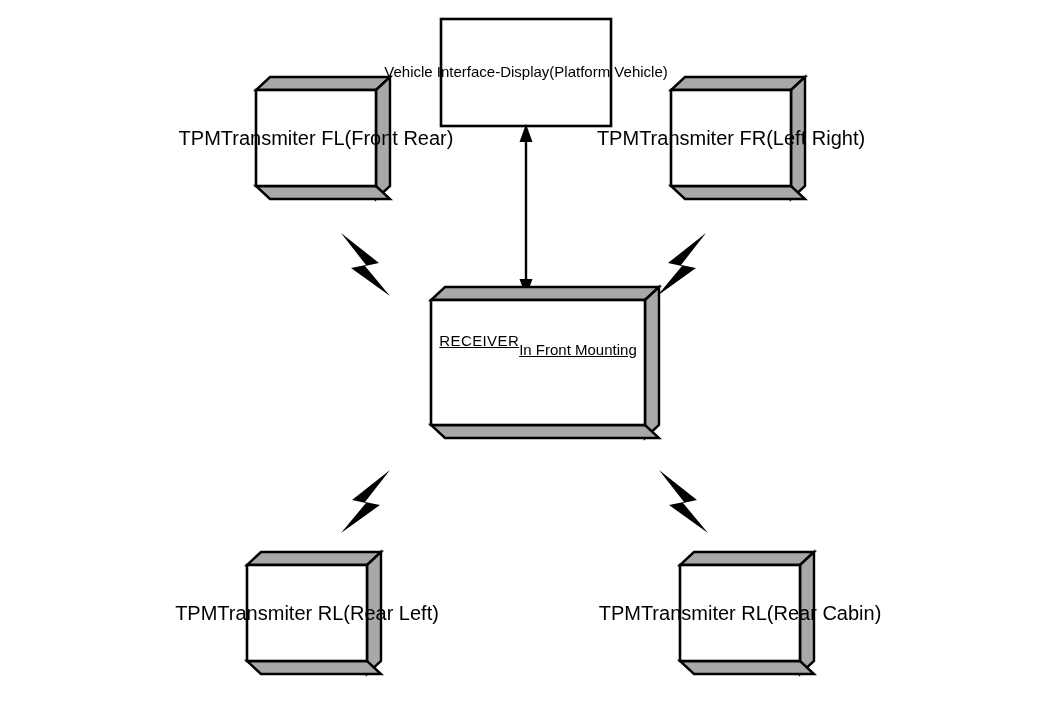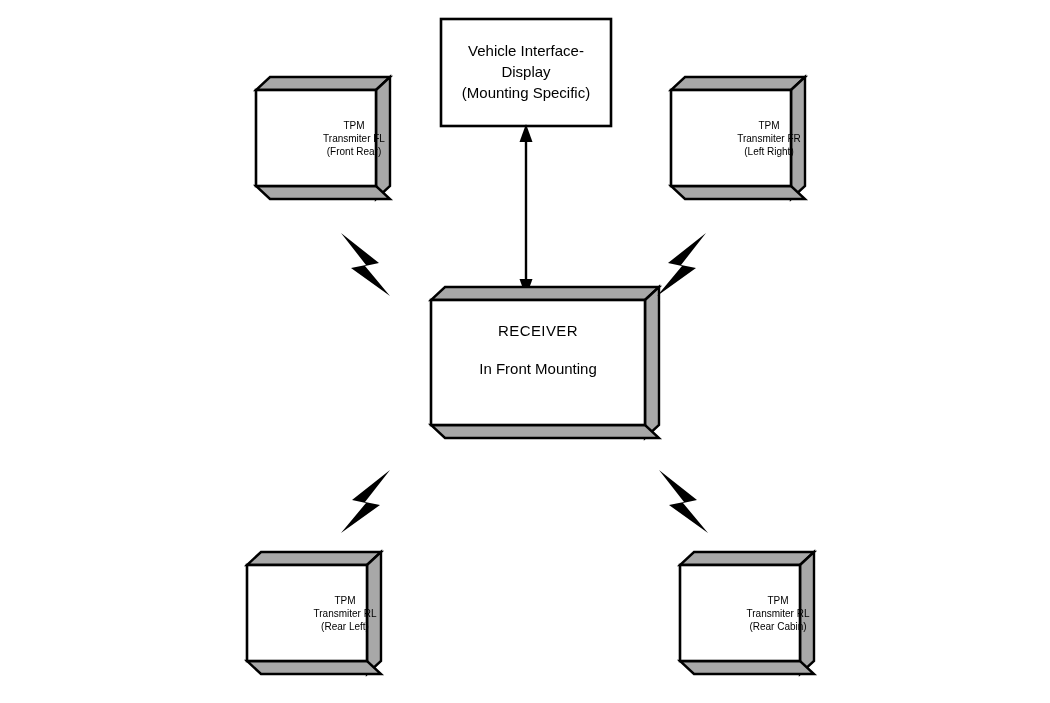--- a/index.html
+++ b/index.html
@@ -23,33 +23,33 @@
   .svg-layer {
     position: absolute;
     left: 0;
     top: 0;
     width: 1050px;
     height: 703px;
   }
   .node-label {
     position: absolute;
     display: flex;
-    flex-direction: column;
+    flex-direction: row;
     align-items: center;
     justify-content: center;
     text-align: center;
     color: #000000;
     pointer-events: none;
     line-height: 1.30;
   }
   .node-label .ln {
     display: block;
     white-space: nowrap;
   }
-  .tpm-label { font-size: 10px; padding-left: 38px; }
+  .tpm-label { font-size: 20px; }
   .display-label { font-size: 15px; line-height: 1.38; }
   .receiver-label { font-size: 15px; }
   .receiver-label .ln.title { margin-bottom: 18px; letter-spacing: 0.4px; }
 </style>
 </head>
 <body>
 
 <div id="diagram-canvas">
 
   <svg class="svg-layer" viewBox="0 0 1050 703" xmlns="http://www.w3.org/2000/svg">
@@ -117,24 +117,24 @@
 
     <g>
       <polygon fill="#000000" points="659,470 697,500 683,503 708,533 669,505 684,502"></polygon>
     </g>
 
   </svg>
 
   <div class="node-label display-label" style="left:441px; top:19px; width:170px; height:107px;">
     <span class="ln">Vehicle Interface-</span>
     <span class="ln">Display</span>
-    <span class="ln">(Mounting Specific)</span>
+    <span class="ln">(Platform Vehicle)</span>
   </div>
 
-  <div class="node-label receiver-label" style="left:431px; top:300px; width:214px; height:99px;">
+  <div class="node-label receiver-label" style="left:431px; top:300px; width:214px; height:99px;text-decoration:underline;">
     <span class="ln title">RECEIVER</span>
     <span class="ln">In Front Mounting</span>
   </div>
 
   <div class="node-label tpm-label" style="left:256px; top:90px; width:120px; height:96px;">
     <span class="ln">TPM</span>
     <span class="ln">Transmiter FL</span>
     <span class="ln">(Front Rear)</span>
   </div>
 

